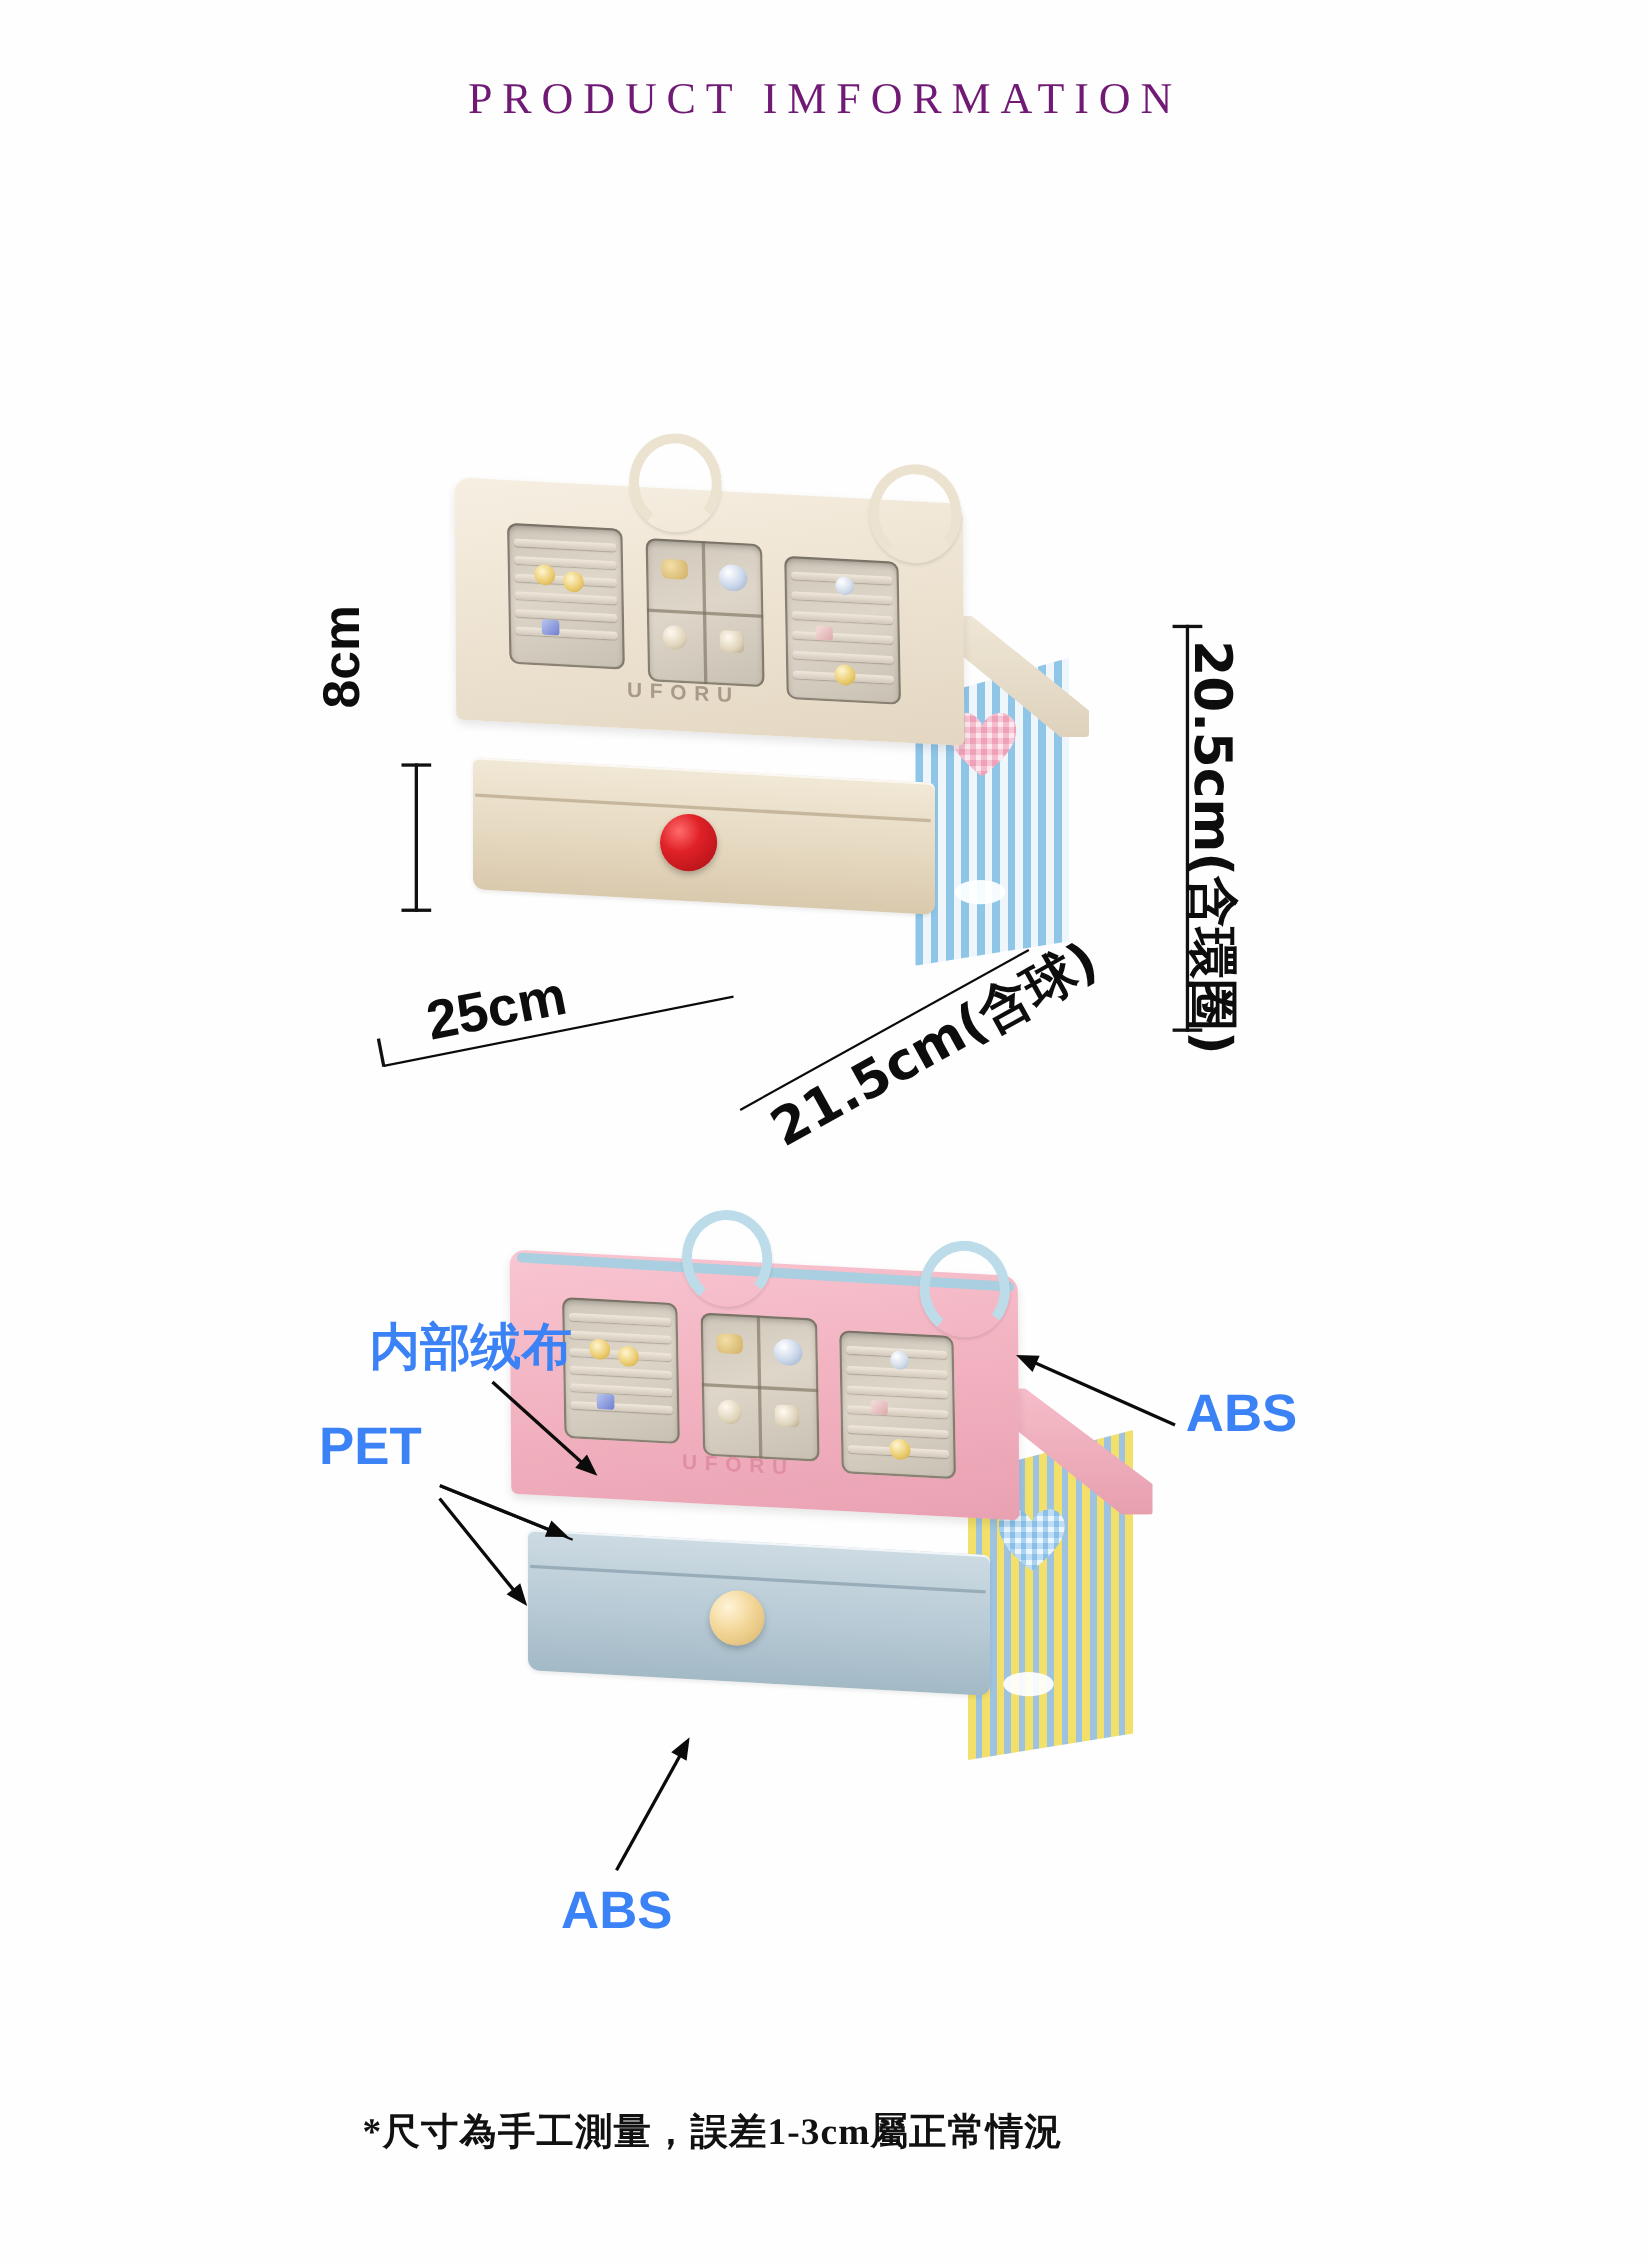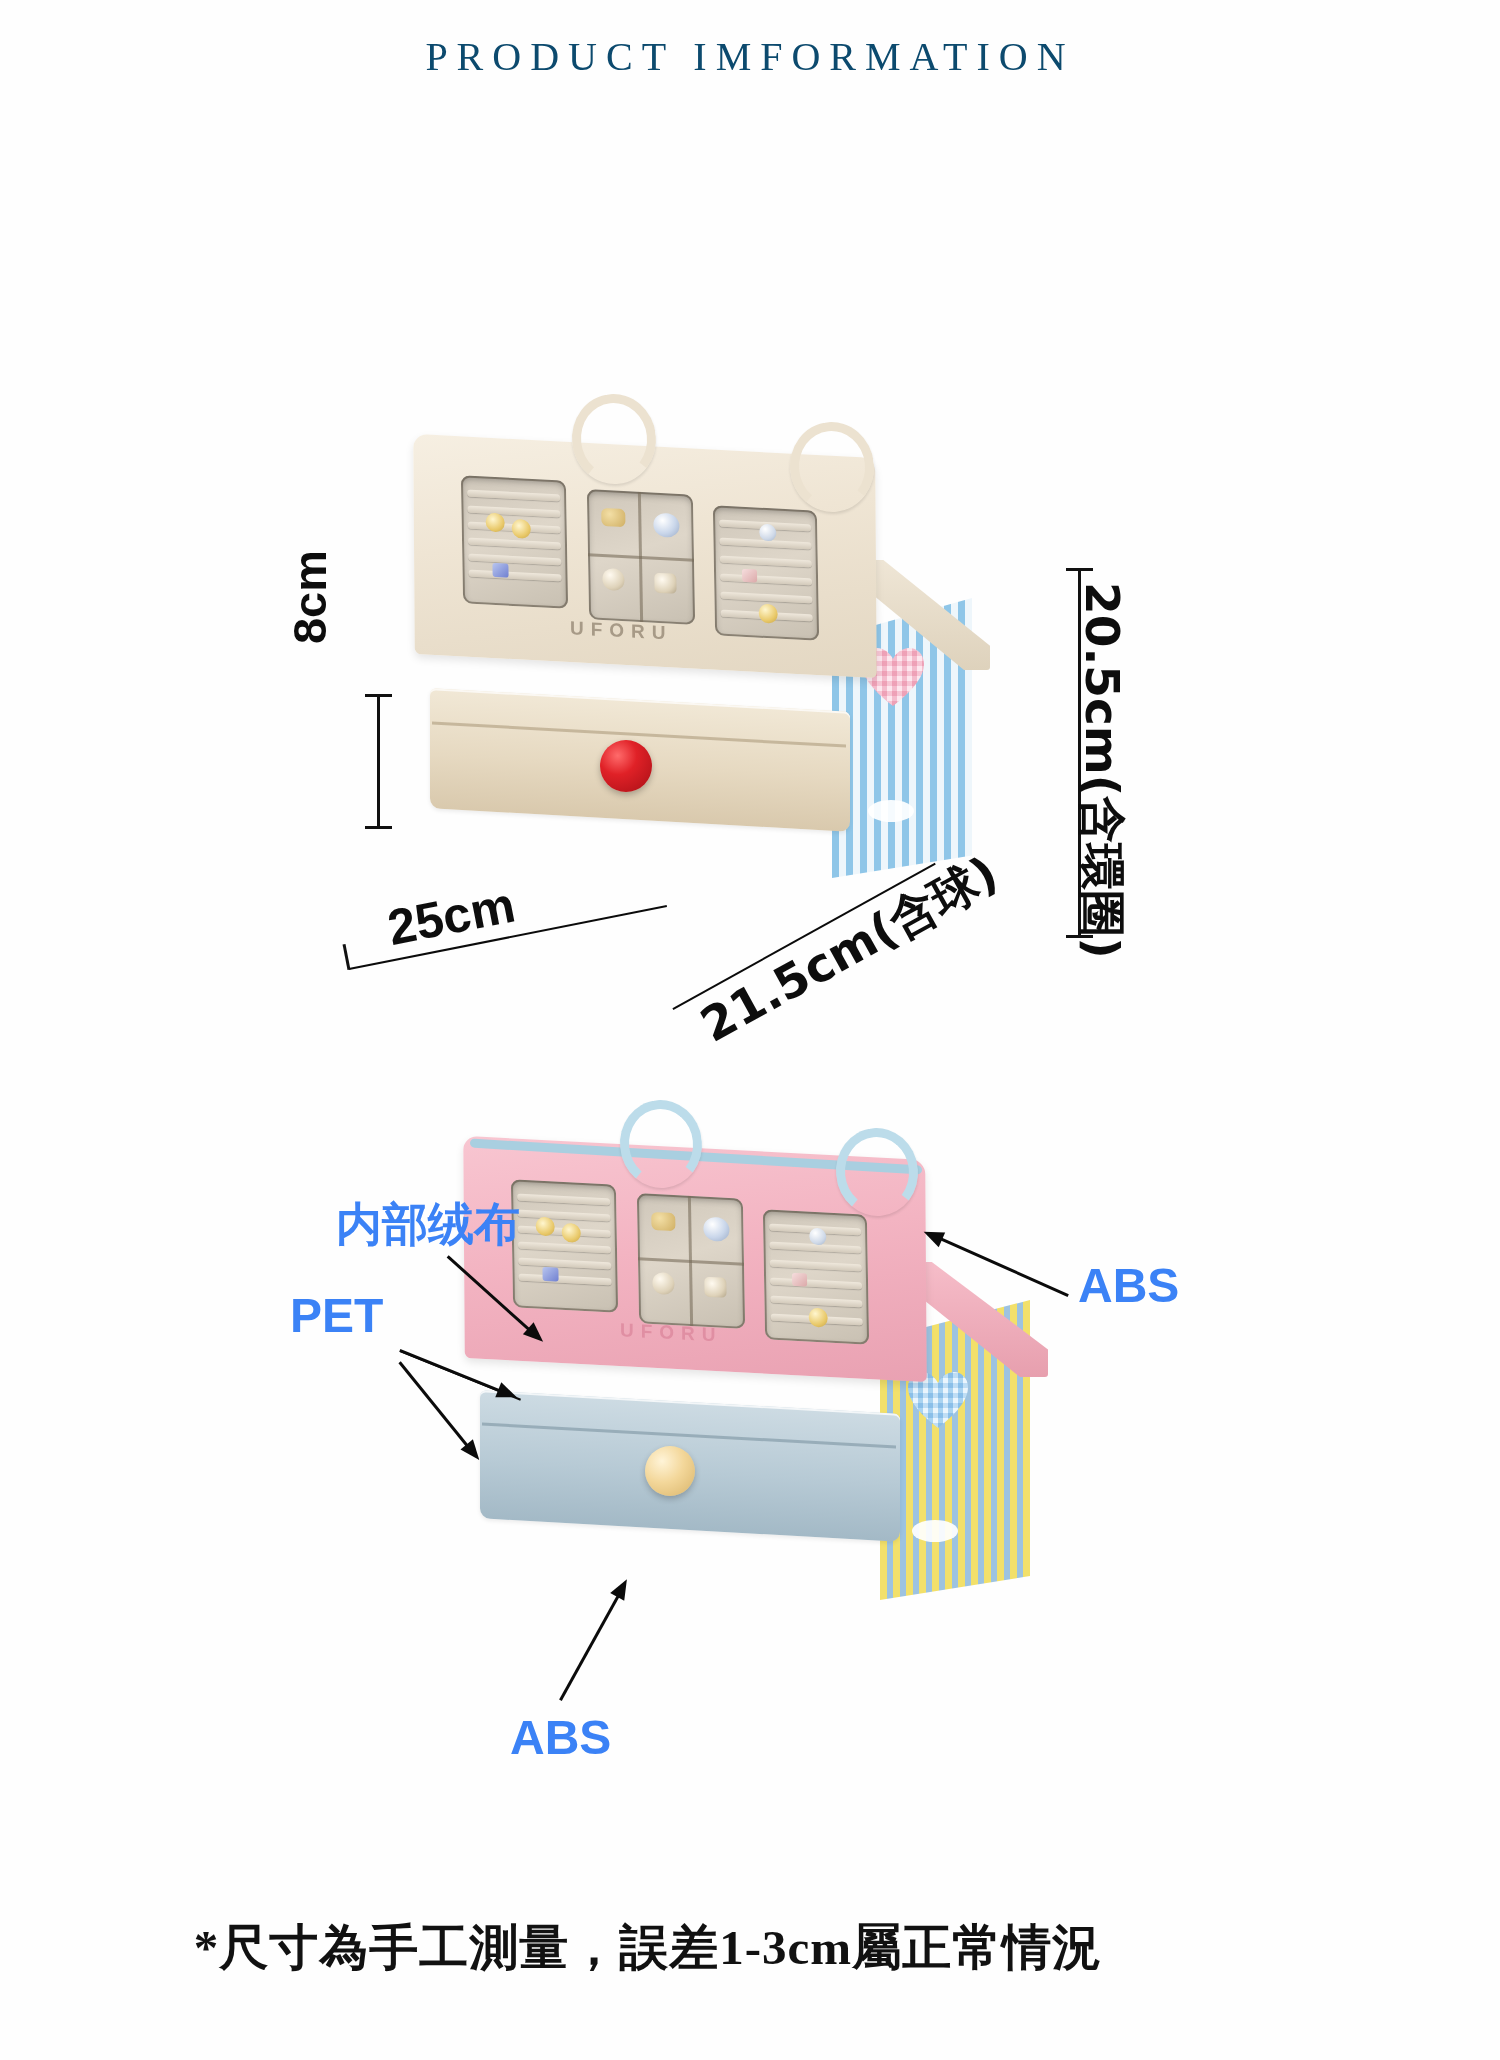--- a/index.html
+++ b/index.html
@@ -13,22 +13,22 @@
 
   
   .hdr{position:absolute;left:0;top:0;width:1500px;text-align:center;}
   .title{
     font-family:"Liberation Serif","DejaVu Serif",serif;
     font-weight:bold;font-size:104px;letter-spacing:4px;
     color:#121212;line-height:1;margin-top:145px;
   }
   .subtitle{
     font-family:"Liberation Serif","DejaVu Serif",serif;
-    font-size:40px;letter-spacing:9px;color:#0c4a6e;
-    margin-top:33px;font-weight:400;
+    font-size:40px;letter-spacing:9px;color:#701a75;
+    margin-top:66px;font-weight:400;
   }
 
   
   .dimlabel{
     position:absolute;font-weight:bold;color:#0d0d0d;
     font-family:"Liberation Sans",sans-serif;white-space:nowrap;
   }
   .matlabel{
     position:absolute;font-weight:bold;color:#3b82f6;
     font-family:"Liberation Sans",sans-serif;white-space:nowrap;
@@ -76,21 +76,21 @@
     position:absolute;top:-8px;width:0;height:0;
     border-top:8px solid transparent;border-bottom:8px solid transparent;
     border-left:20px solid #0b0b0b;
   }
   .line{position:absolute;transform-origin:0 50%;height:2.4px;background:#0b0b0b;}
 
   
   .footer{
     position:absolute;left:0;top:1915px;width:1296px;text-align:center;
     font-family:"Liberation Serif","DejaVu Serif",serif;
-    font-weight:bold;font-size:49px;color:#111;letter-spacing:1px;
+    font-weight:bold;font-size:34px;color:#111;letter-spacing:1px;
   }
 </style>
 </head>
 <body>
 
 <div class="page">
 
   <div class="hdr">
     <div class="subtitle">PRODUCT IMFORMATION</div>
   </div>

